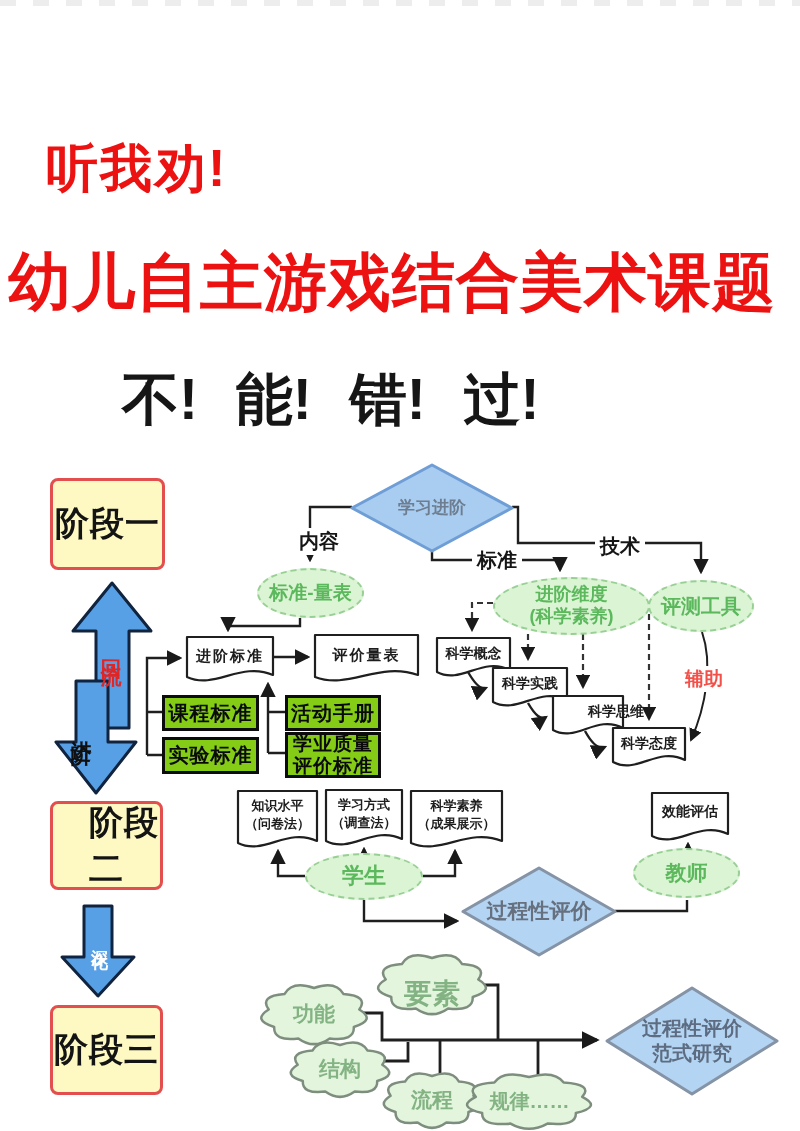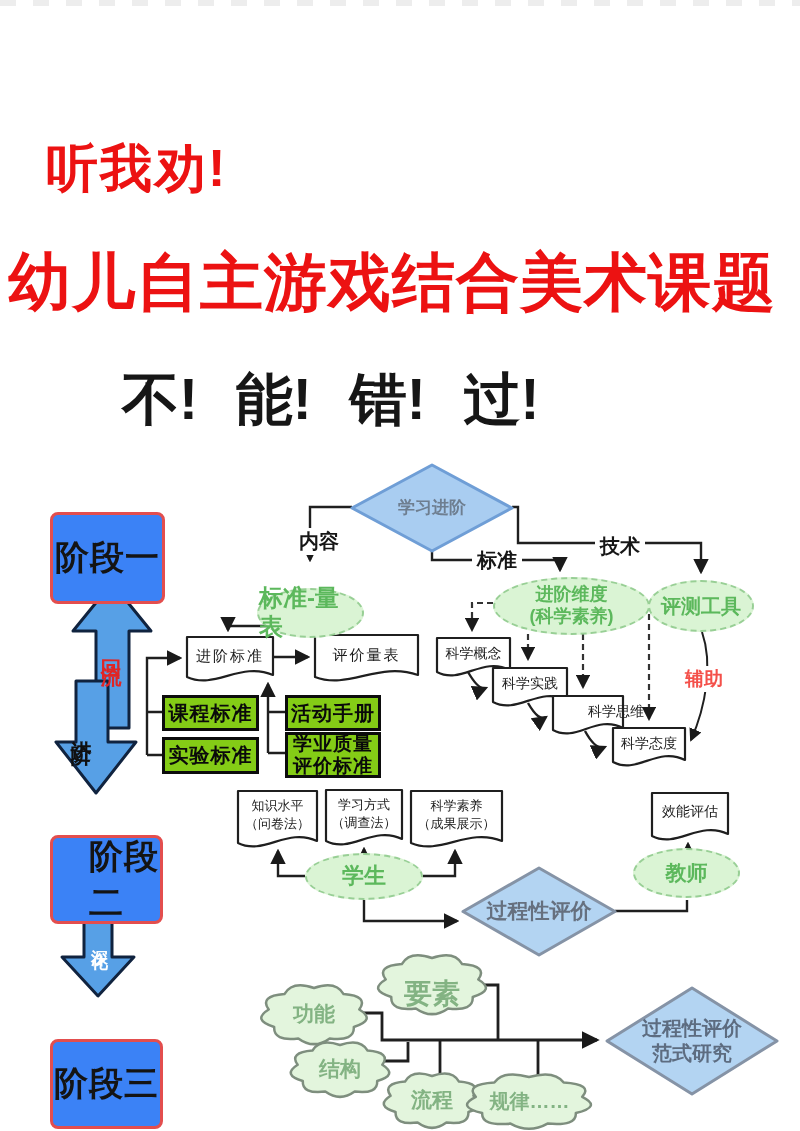--- a/index.html
+++ b/index.html
@@ -1,30 +1,30 @@
 <!DOCTYPE html>
 <html><head>
 <meta charset="utf-8">
 <style>
   html,body{margin:0;padding:0;background:#ffffff;}
   #page{position:relative;width:800px;height:1131px;background:#ffffff;overflow:hidden;
         font-family:"Liberation Sans",sans-serif;}
-  .abs{position:absolute;}
+  .abs{position:absolute;font-weight:bold;}
   .top-edge{left:0;top:0;width:800px;height:6px;
     background:repeating-linear-gradient(90deg,#ededed 0 16px,transparent 16px 33px);}
   
   .tagline{left:46px;top:134px;font-size:52px;font-weight:900;color:#ec1212;letter-spacing:2px;}
   .title{left:8px;top:240px;width:792px;font-size:63px;font-weight:900;color:#ec1212;
          letter-spacing:1px;white-space:nowrap;}
   .subtitle{left:122px;top:362px;font-size:57px;font-weight:900;color:#161616;
             word-spacing:22px;white-space:nowrap;}
   
-  .stage{background:#3b82f6;border:3.5px solid #e34e4e;border-radius:8px;
+  .stage{background:#fef9c3;border:3.5px solid #e34e4e;border-radius:8px;
          display:flex;align-items:center;justify-content:center;
-         font-size:34px;font-weight:900;color:#141414;letter-spacing:1px;box-sizing:border-box;margin-top:34px;}
+         font-size:34px;font-weight:900;color:#141414;letter-spacing:1px;box-sizing:border-box;}
   
   .bluebox{background:#84cc16;border:3px solid #0c0c0c;display:flex;flex-direction:column;
            align-items:center;justify-content:center;font-size:20px;font-weight:900;
            color:#0a0a0a;letter-spacing:1px;box-sizing:border-box;line-height:1.15;}
   
   .gell{background:#daf4d4;border:2.5px dashed #98cf95;border-radius:50%;
         display:flex;flex-direction:column;align-items:center;justify-content:center;
         color:#5cb85c;font-weight:900;box-sizing:border-box;line-height:1.2;}
   
   .linklab{font-size:20px;font-weight:900;color:#161616;background:#ffffff;
@@ -125,21 +125,21 @@
 
   <div class="abs vtext vred" style="left:100px;top:614px;width:25px;height:66px;">回流</div>
   <div class="abs vtext vblack" style="left:68px;top:698px;width:27px;height:60px;">进阶</div>
   <div class="abs vtext vwhite" style="left:86px;top:912px;width:25px;height:54px;">深化</div>
 
   <div class="abs linklab" style="left:294px;top:528px;width:46px;">内容</div>
   <div class="abs linklab" style="left:472px;top:547px;width:46px;">标准</div>
   <div class="abs linklab" style="left:595px;top:533px;width:46px;">技术</div>
   <div class="abs assist" style="left:683px;top:666px;">辅助</div>
 
-  <div class="abs gell" style="left:257px;top:588px;width:107px;height:50px;font-size:24px;">标准-量表</div>
+  <div class="abs gell" style="left:257px;top:568px;width:107px;height:50px;font-size:19px;">标准-量表</div>
   <div class="abs gell" style="left:493px;top:577px;width:157px;height:58px;font-size:18px;">
     <span>进阶维度</span>
     <span>(科学素养)</span>
   </div>
   <div class="abs gell" style="left:648px;top:580px;width:106px;height:52px;font-size:20px;">评测工具</div>
   <div class="abs gell" style="left:305px;top:853px;width:118px;height:47px;font-size:22px;">学生</div>
   <div class="abs gell" style="left:633px;top:848px;width:107px;height:50px;font-size:21px;">教师</div>
 
   <div class="abs doctext" style="left:187px;top:640px;width:86px;height:32px;font-size:15px;letter-spacing:2px;">进阶标准</div>
   <div class="abs doctext" style="left:315px;top:638px;width:103px;height:34px;font-size:15px;letter-spacing:2px;">评价量表</div>

